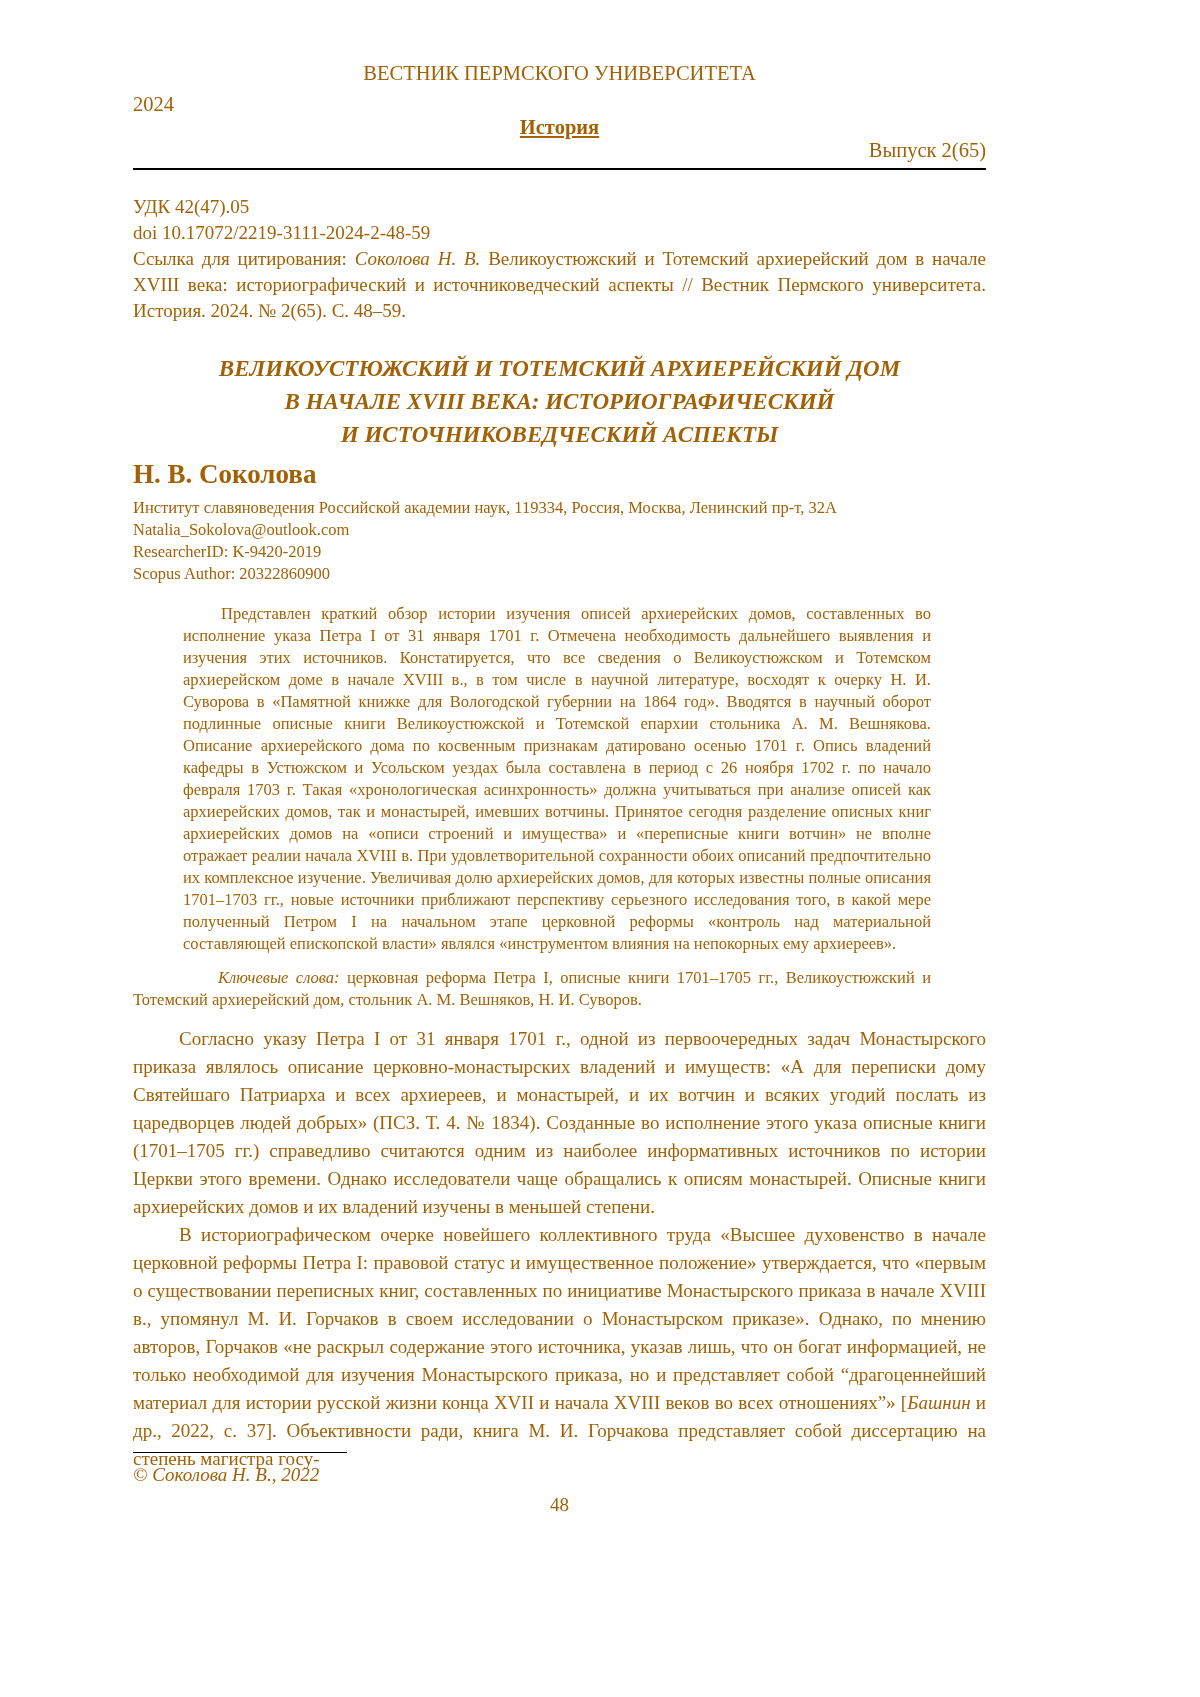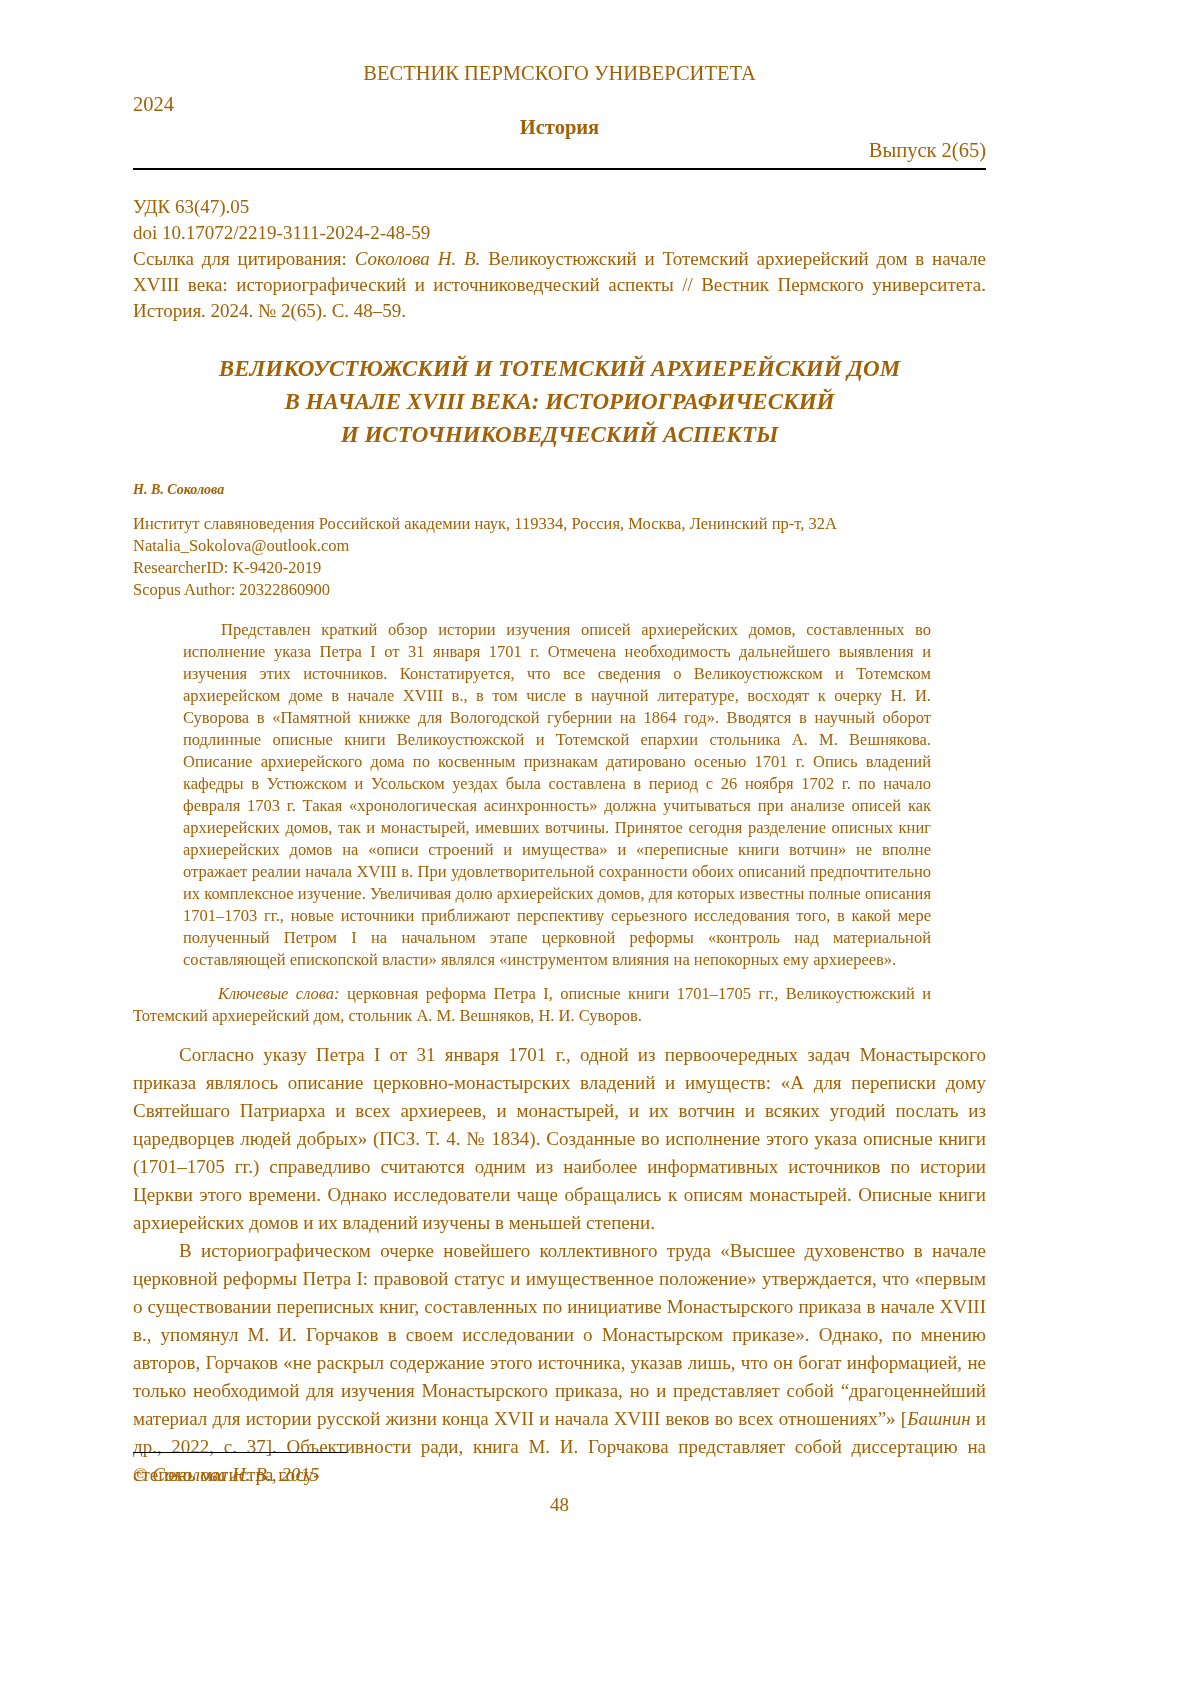--- a/index.html
+++ b/index.html
@@ -30,42 +30,41 @@
   .journal-row {
     display: flex;
     margin-top: 7px;
     padding-bottom: 6px;
     border-bottom: 2px solid #000000;
     font-size: 20.5px;
     flex-direction: column;
   }
   .journal-row .col { flex: 1; }
   .col-left { text-align: left; }
-  .col-center { text-align: center; font-weight: bold; }
+  .col-center { text-align: center; font-weight: bold; text-decoration: underline; }
   .col-right { text-align: right; }
   .meta {
     margin-top: 24px;
     font-size: 19px;
     line-height: 26px;
   }
   .citation { text-align: justify; }
   .italic { font-style: italic; }
   .article-title {
     margin-top: 28px;
     text-align: center;
     font-weight: bold;
     font-size: 23px;
     line-height: 33px;
     font-style: italic;
   }
   .author-name {
-    margin-top: 26px;
+    margin-top: 10px;
     font-weight: bold;
-    font-style: italic;
-    font-size: 14px;
+    font-size: 27px;
     line-height: 26px;
   }
   .affiliation {
     margin-top: 10px;
     font-size: 16.5px;
     line-height: 22px;
   }
   .abstract {
     margin: 18px 55px 0 50px;
     font-size: 16.5px;
@@ -121,21 +120,21 @@
 
     <div class="journal-title">ВЕСТНИК ПЕРМСКОГО УНИВЕРСИТЕТА</div>
 
     <div class="journal-row">
       <div class="col col-left">2024</div>
       <div class="col col-center">История</div>
       <div class="col col-right">Выпуск 2(65)</div>
     </div>
 
     <div class="meta">
-      <div>УДК 63(47).05</div>
+      <div>УДК 42(47).05</div>
       <div>doi 10.17072/2219-3111-2024-2-48-59</div>
       <div class="citation"><span>Ссылка для цитирования: </span><span class="italic">Соколова Н. В.</span><span> Великоустюжский и Тотемский архиерейский дом в начале XVIII века: историографический и источниковедческий аспекты // Вестник Пермского университета. История. 2024. № 2(65). С. 48–59.</span></div>
     </div>
 
     <div class="article-title">
       <div>ВЕЛИКОУСТЮЖСКИЙ И ТОТЕМСКИЙ АРХИЕРЕЙСКИЙ ДОМ</div>
       <div>В НАЧАЛЕ XVIII ВЕКА: ИСТОРИОГРАФИЧЕСКИЙ</div>
       <div>И ИСТОЧНИКОВЕДЧЕСКИЙ АСПЕКТЫ</div>
     </div>
 
@@ -154,16 +153,16 @@
 
     <div class="body-text">
       <p>Согласно указу Петра I от 31 января 1701 г., одной из первоочередных задач Монастырского приказа являлось описание церковно-монастырских владений и имуществ: «А для переписки дому Святейшаго Патриарха и всех архиереев, и монастырей, и их вотчин и всяких угодий послать из царедворцев людей добрых» (ПСЗ. Т. 4. № 1834). Созданные во исполнение этого указа описные книги (1701–1705 гг.) справедливо считаются одним из наиболее информативных источников по истории Церкви этого времени. Однако исследователи чаще обращались к описям монастырей. Описные книги архиерейских домов и их владений изучены в меньшей степени.</p>
       <p><span>В историографическом очерке новейшего коллективного труда «Высшее духовенство в начале церковной реформы Петра I: правовой статус и имущественное положение» утверждается, что «первым о существовании переписных книг, составленных по инициативе Монастырского приказа в начале XVIII в., упомянул М. И. Горчаков в своем исследовании о Монастырском приказе». Однако, по мнению авторов, Горчаков «не раскрыл содержание этого источника, указав лишь, что он богат информацией, не только необходимой для изучения Монастырского приказа, но и представляет собой “драгоценнейший материал для истории русской жизни конца XVII и начала XVIII веков во всех отношениях”» [</span><span class="italic">Башнин</span><span> и др., 2022, с. 37]. Объективности ради, книга М. И. Горчакова представляет собой диссертацию на степень магистра госу-</span></p>
     </div>
 
   </div>
 
   <div class="footer">
     <div class="footer-rule"></div>
-    <div class="copyright">© Соколова Н. В., 2015</div>
+    <div class="copyright">© Соколова Н. В., 2022</div>
     <div class="page-number">48</div>
   </div>
 </div>
 
 </body></html>

